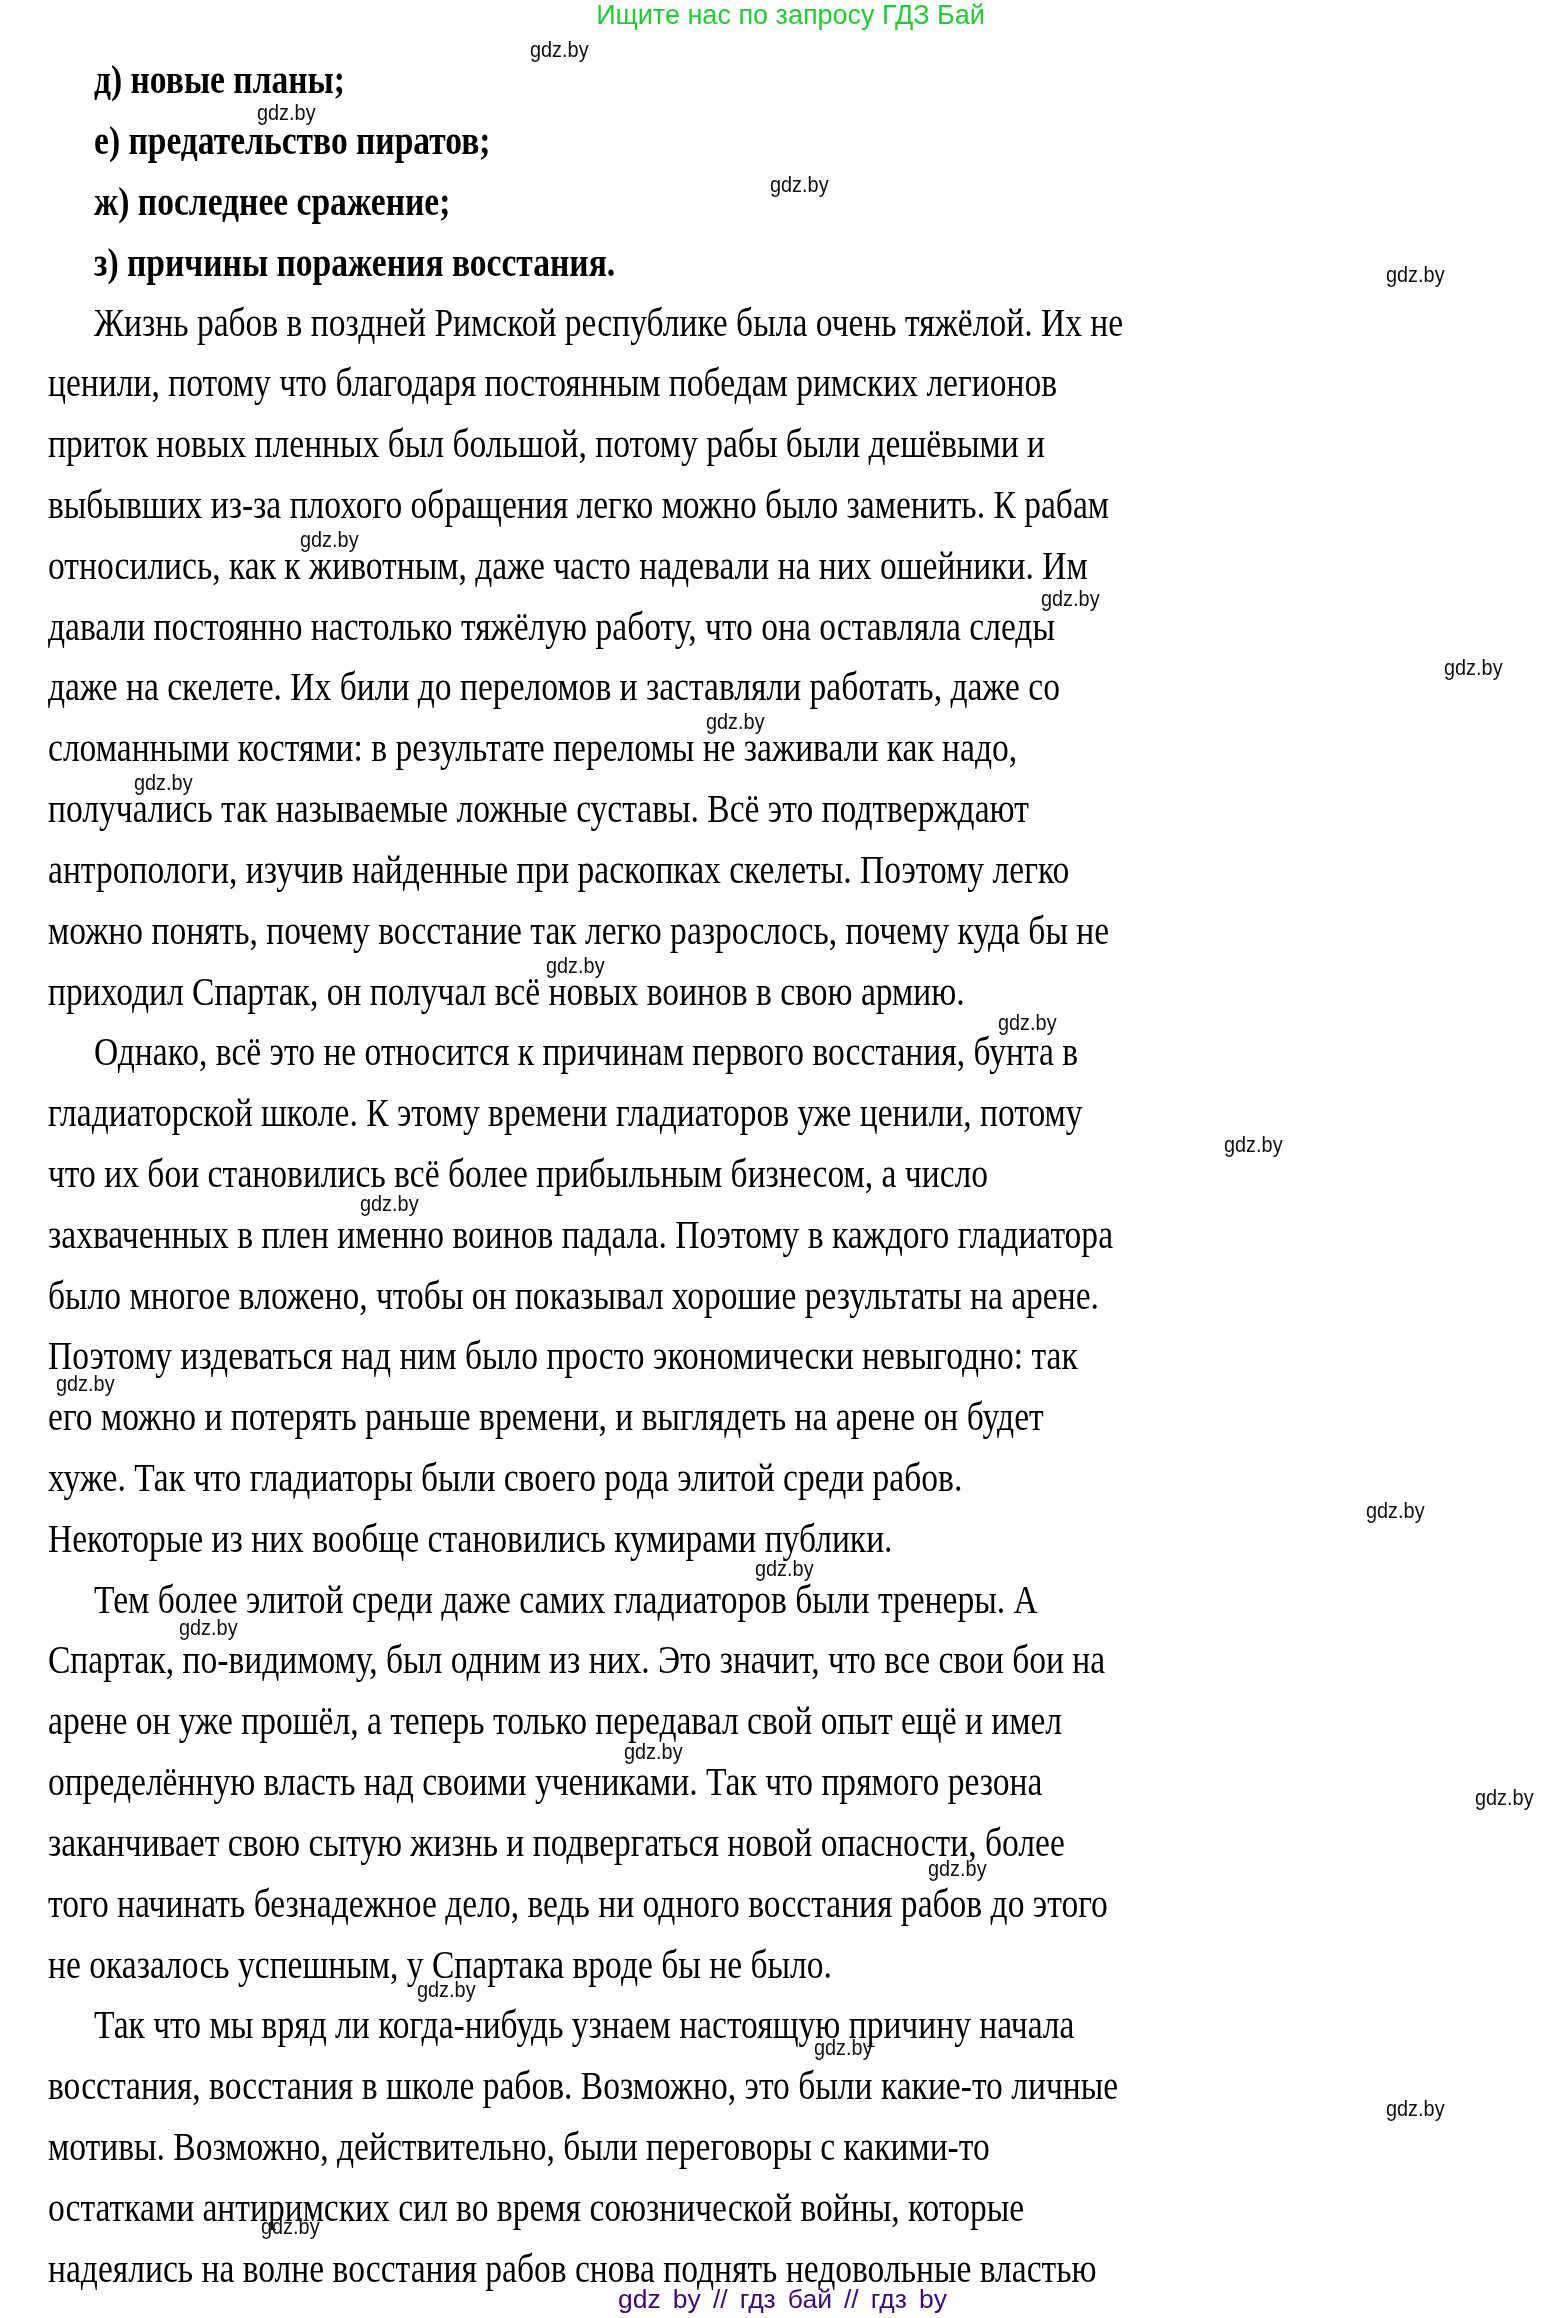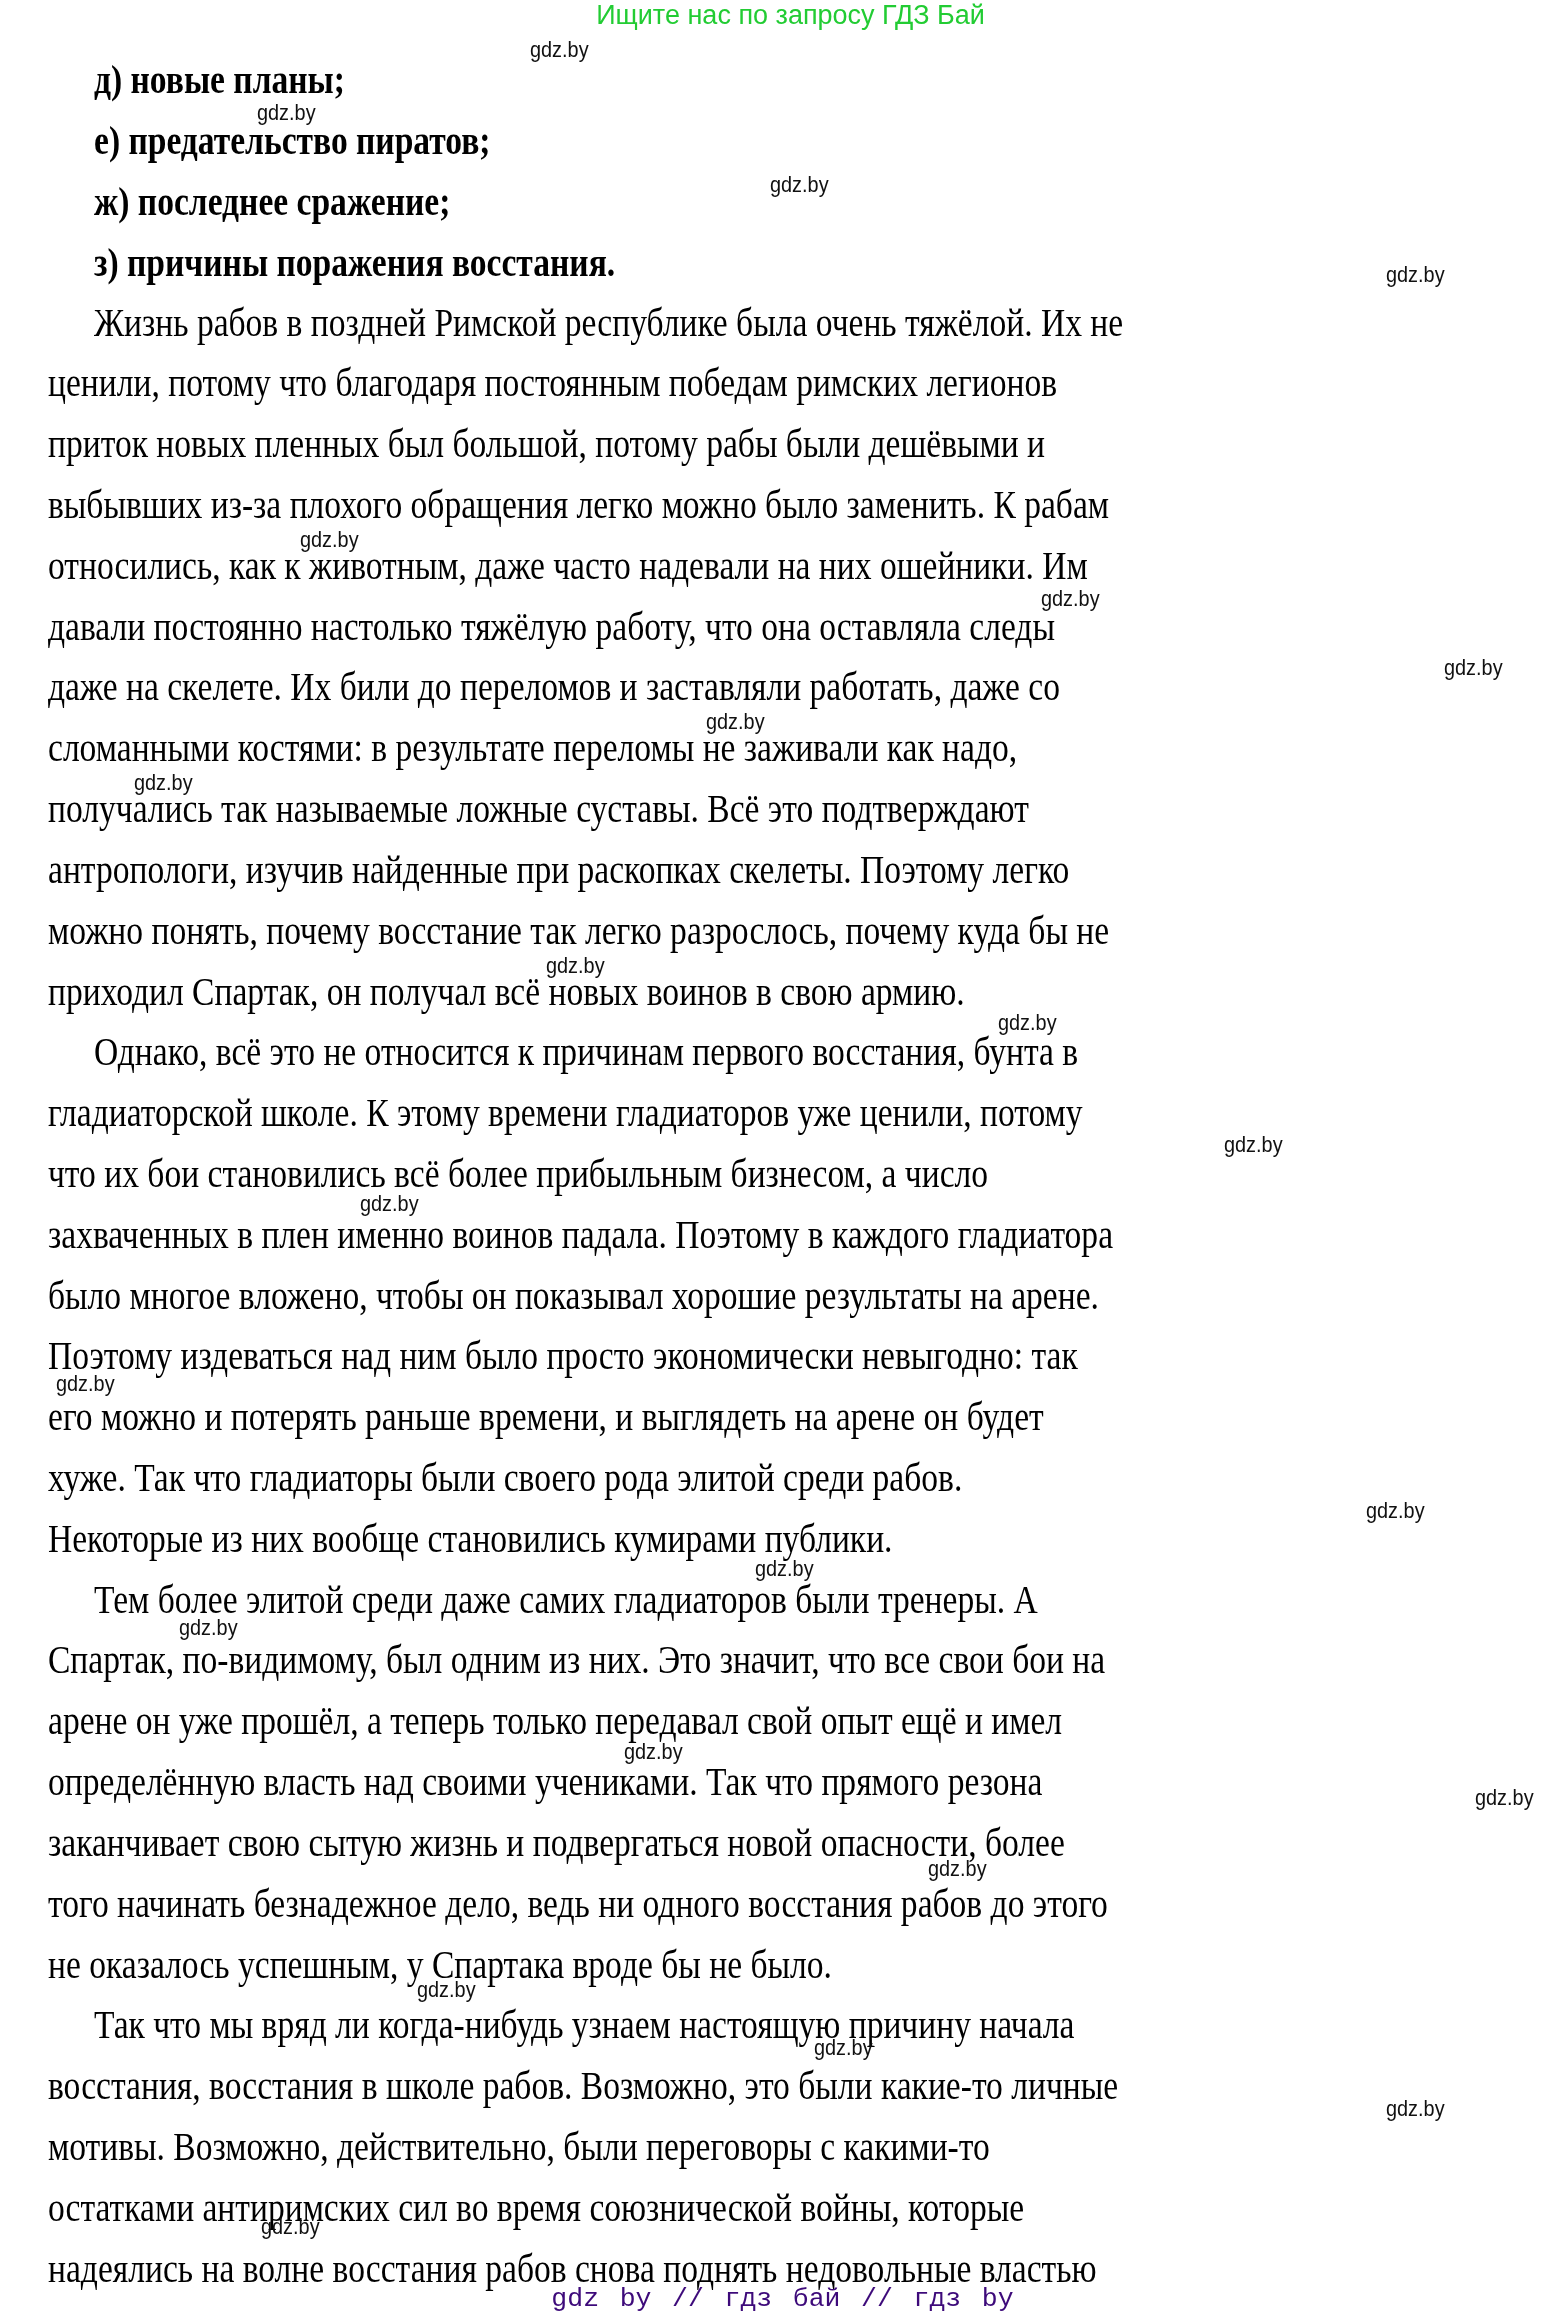--- a/index.html
+++ b/index.html
@@ -55,21 +55,21 @@
       transform-origin: left top;
       transform: scaleX(0.88);
       white-space: nowrap;
     }
     .footer {
       position: absolute;
       top: 2284px;
       left: 0;
       width: 1565px;
       text-align: center;
-      font-family: Liberation Mono, monospace;
+      font-family: Liberation Sans, sans-serif;
       font-size: 26.5px;
       line-height: 31px;
       color: #3d0a7a;
       word-spacing: 4.7px;
     }
   </style>
 </head>
 <body>
 
 <div class="top-banner">Ищите нас по запросу ГДЗ Бай</div>

